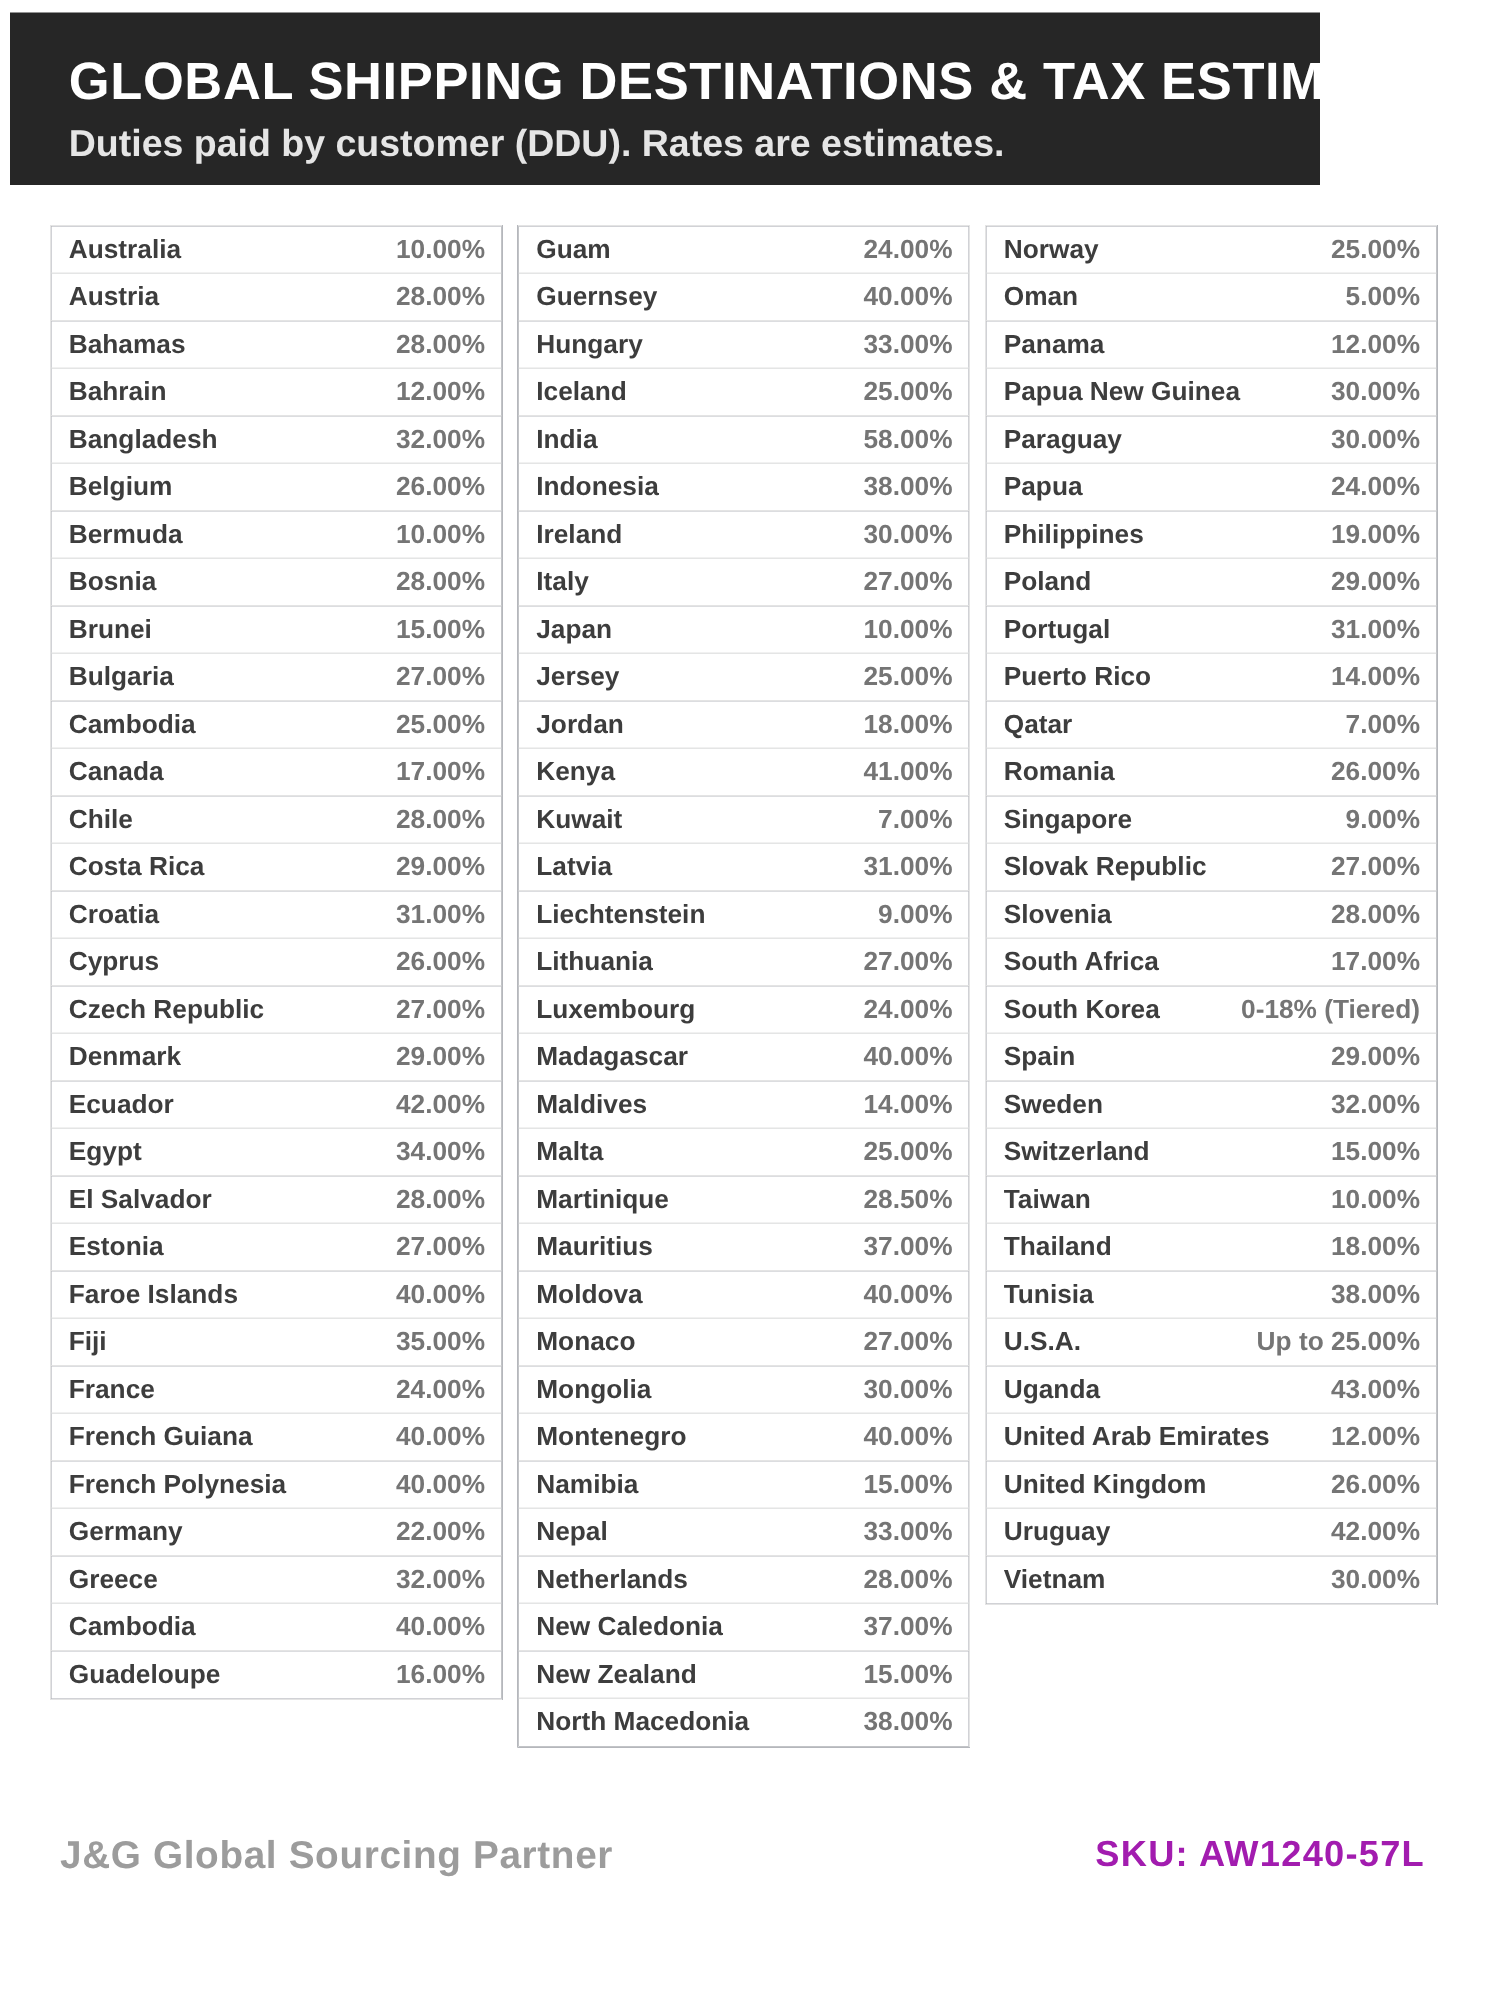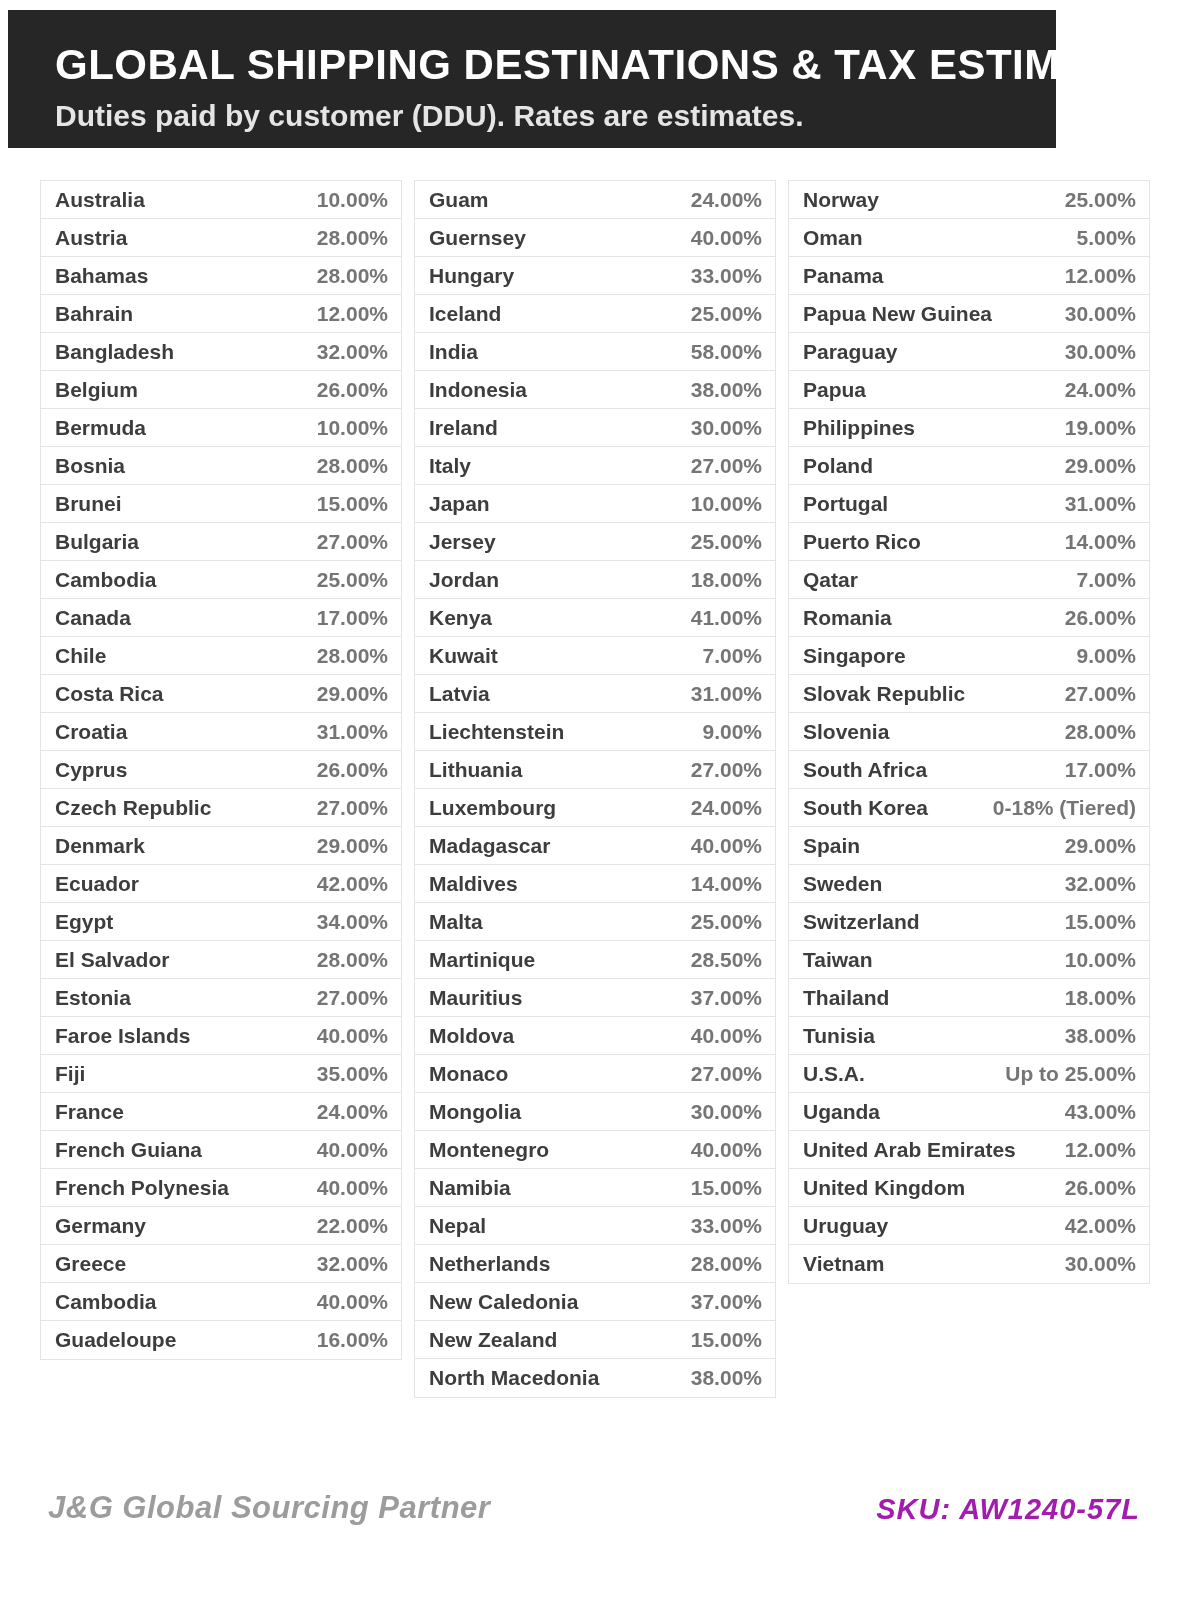--- a/index.html
+++ b/index.html
@@ -67,23 +67,22 @@
   .rate {
     color: #757575;
     font-weight: bold;
     font-size: 21px;
     white-space: nowrap;
     margin-left: 10px;
   }
   .footer {
     display: flex;
     justify-content: space-between;
-    align-items: flex-end;
-    margin: 92px 60px 0 48px;
-    font-style: italic;
+    align-items: center;
+    margin: 68px 60px 0 48px;
   }
   .brand {
     color: #9c9c9c;
     font-size: 31px;
     font-weight: bold;
     letter-spacing: 0.5px;
   }
   .sku {
     color: #a21caf;
     font-size: 29px;

